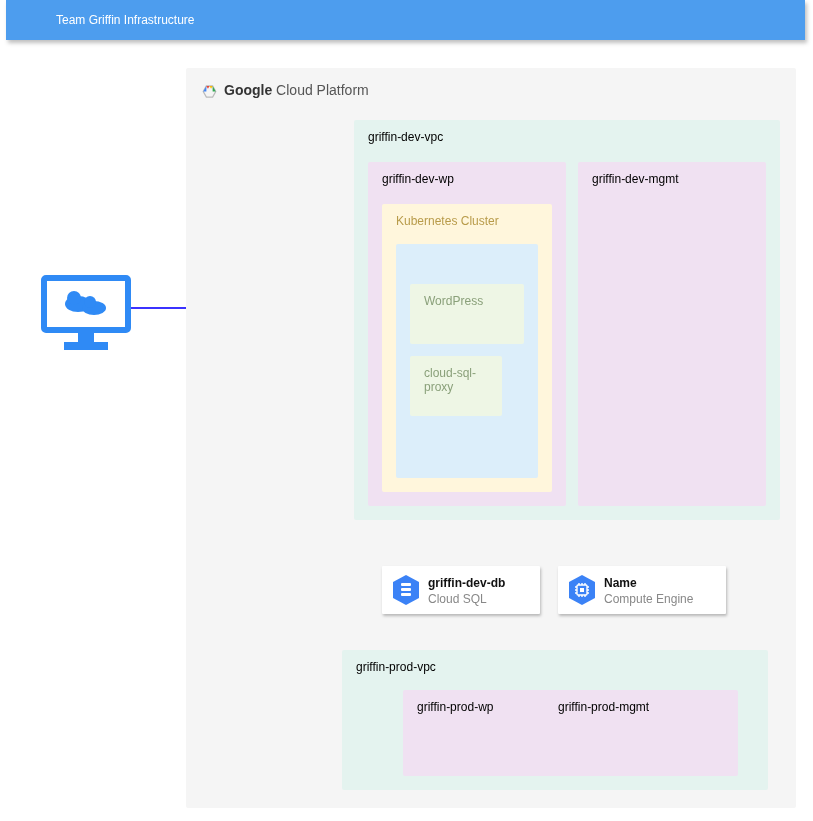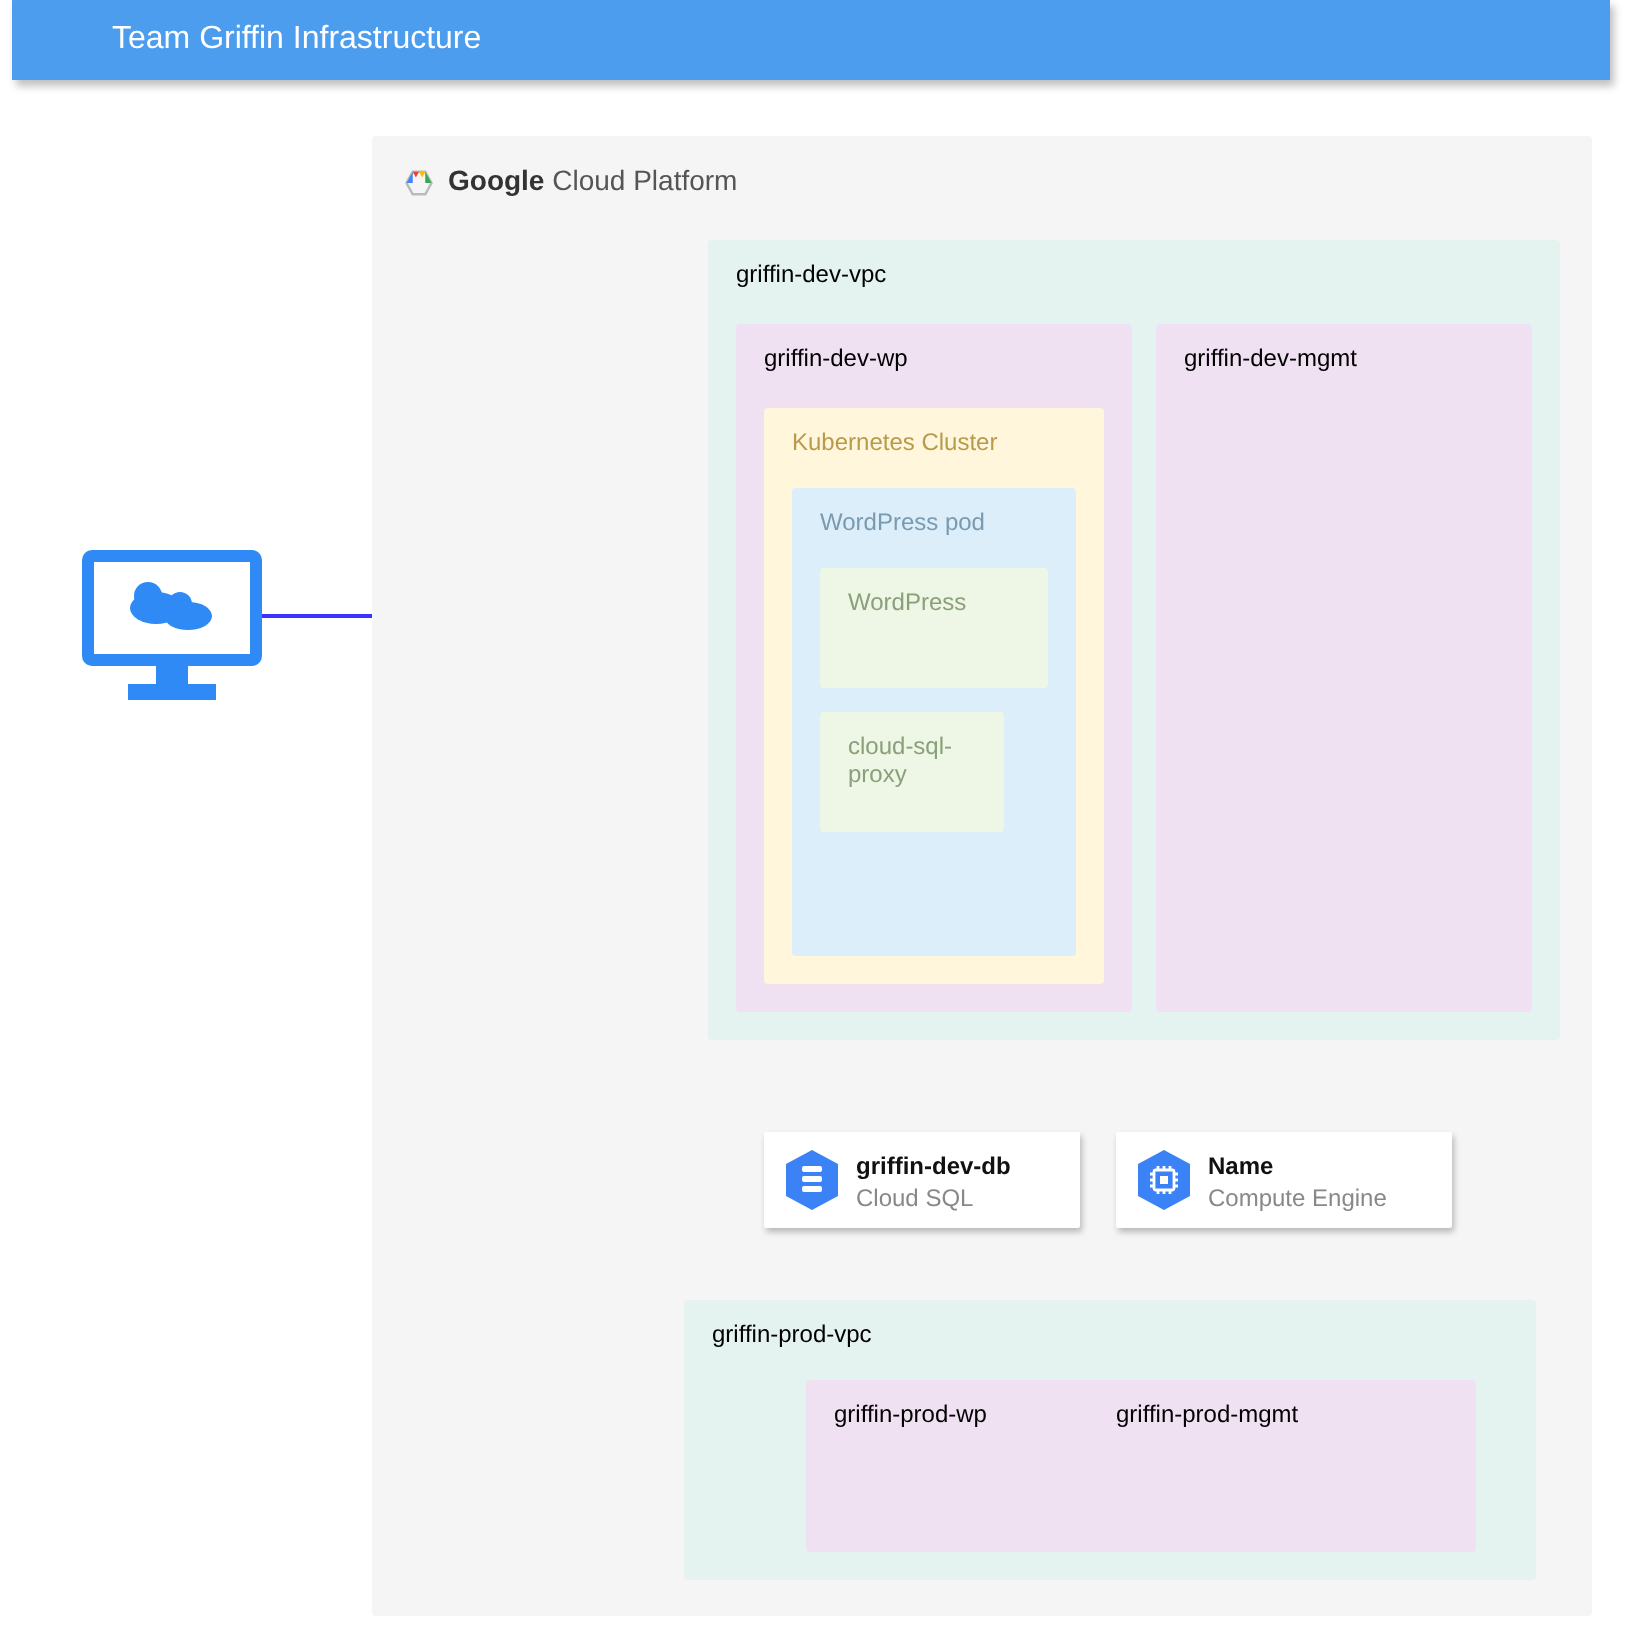--- a/index.html
+++ b/index.html
@@ -1,20 +1,20 @@
 <!DOCTYPE html>
 <html><head>
 <meta charset="utf-8">
 <style>
   html,body{margin:0;padding:0;font-family:"Helvetica Neue",Arial,sans-serif;background:#fff;color:#333;}
   .canvas{position:relative;width:813px;height:821px;}
 
   
   .banner{position:absolute;left:6px;top:0;width:799px;height:40px;
-    background:#4d9dee;color:#fff;font-size:16px;line-height:40px;padding-left:50px;box-sizing:border-box;
+    background:#4d9dee;color:#fff;font-size:12px;line-height:40px;padding-left:50px;box-sizing:border-box;
     box-shadow:2px 3px 4px rgba(0,0,0,.25);}
   
   
   .gcp{position:absolute;left:186px;top:68px;width:610px;height:740px;background:#f5f5f5;border-radius:2px;}
   .gcp-head{position:absolute;left:16px;top:14px;font-size:14px;color:#555;}
   .gcp-head b{font-weight:700;color:#333;}
   .gcp-logo{position:absolute;left:0;top:2px;width:15px;height:15px;}
   .gcp-logo svg{width:15px;height:15px;display:block;}
   .gcp-text{position:absolute;left:22px;top:0;white-space:nowrap;}
 
@@ -137,21 +137,20 @@
     <div class="lbox vpc" style="left:168px;top:52px;width:426px;height:400px;">
       <div class="title">griffin-dev-vpc</div>
 
       <div class="lbox subnet" style="left:14px;top:42px;width:198px;height:344px;">
         <div class="title">griffin-dev-wp</div>
 
         <div class="lbox k8s" style="left:14px;top:42px;width:170px;height:288px;">
           <div class="title" style="color:#b89b4a;">Kubernetes Cluster</div>
 
           <div class="lbox pod" style="left:14px;top:40px;width:142px;height:234px;">
-            <div class="title" style="color:#7a9ab0;">WordPress pod</div>
 
             <div class="lbox app" style="left:14px;top:40px;width:114px;height:60px;">
               <div class="title" style="color:#8aa07a;">WordPress</div>
             </div>
             <div class="lbox app" style="left:14px;top:112px;width:92px;height:60px;">
               <div class="title" style="color:#8aa07a;">cloud-sql-proxy</div>
             </div>
           </div>
         </div>
       </div>

